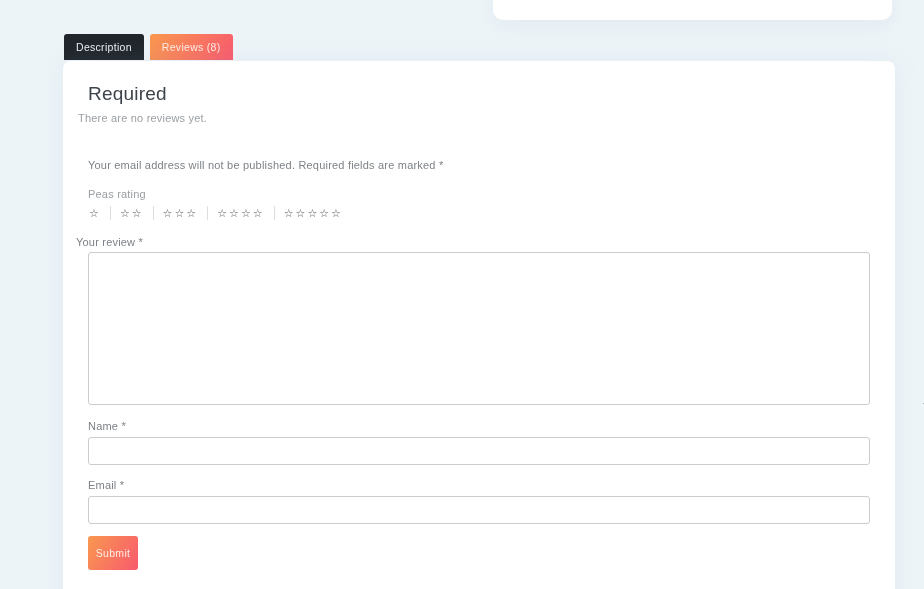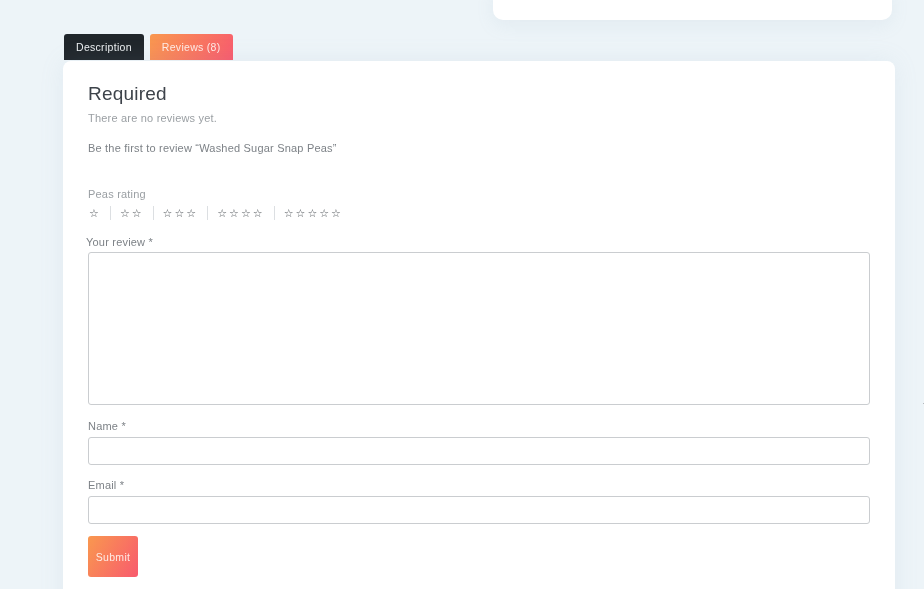--- a/index.html
+++ b/index.html
@@ -49,25 +49,25 @@
   .panel * { position: absolute; }
 
   .title {
     left: 25px; top: 22px;
     font-size: 19px; font-weight: 400;
     color: #3d434a;
     letter-spacing: 0.2px;
   }
   .muted  { font-size: 11px; color: #9a9fa3; letter-spacing: 0.2px; }
   .label  { font-size: 11px; color: #7d8287; letter-spacing: 0.2px; }
-  .empty-msg    { left: 25px; top: 51px; }
+  .empty-msg    { left: 15px; top: 51px; }
   .prompt       { left: 25px; top: 81px; }
   .privacy-note { left: 25px; top: 98px; }
   .rating-label { left: 25px; top: 127px; }
-  .review-label { left: 23px; top: 175px; }
+  .review-label { left: 13px; top: 175px; }
   .name-label   { left: 25px; top: 359px; }
   .email-label  { left: 25px; top: 418px; }
 
   
   .stars-row {
     left: 25px; top: 143px;
     display: flex; align-items: center; height: 18px;
     position: absolute;
   }
   .stars-row > * { position: static; }
@@ -100,21 +100,21 @@
   .resize-handle {
     left: 858px; top: 333px;
     width: 10px; height: 10px;
     background: repeating-linear-gradient(135deg, transparent 0 2px, #b5b8bb 2px 3px);
     clip-path: polygon(100% 0, 100% 100%, 0 100%);
     pointer-events: none;
   }
 
   .submit-btn {
     left: 25px; top: 475px;
-    width: 50px; height: 41px;
+    width: 50px; height: 34px;
     border: none; border-radius: 3px;
     background: linear-gradient(120deg, #f9984f 0%, #f85a6e 100%);
     color: rgba(255, 244, 240, 0.92);
     font-size: 10.5px; letter-spacing: 0.3px;
     font-family: "Liberation Sans", "DejaVu Sans", sans-serif;
     cursor: pointer;
   }
 </style>
 </head>
 <body>
@@ -127,22 +127,25 @@
     <div class="tab">Description</div>
     <div class="tab active">Reviews (8)</div>
   </div>
 
   <div class="panel">
 
     <h2 class="title">Required</h2>
 
     <div class="muted empty-msg">There are no reviews yet.</div>
 
-    <div class="label prompt">Be the first to review “Washed Sugar Snap Peas”</div>
 
+    <div class="label privacy-note">
+      <span style="position:static">Your email address will not be published. Required fields are marked</span>
+      <span style="position:static">*</span>
+    </div>
 
     <div class="muted rating-label">Peas rating</div>
 
     <div class="stars-row">
       <span class="star-group">☆</span>
       <span class="star-divider"></span>
       <span class="star-group">☆☆</span>
       <span class="star-divider"></span>
       <span class="star-group">☆☆☆</span>
       <span class="star-divider"></span>

